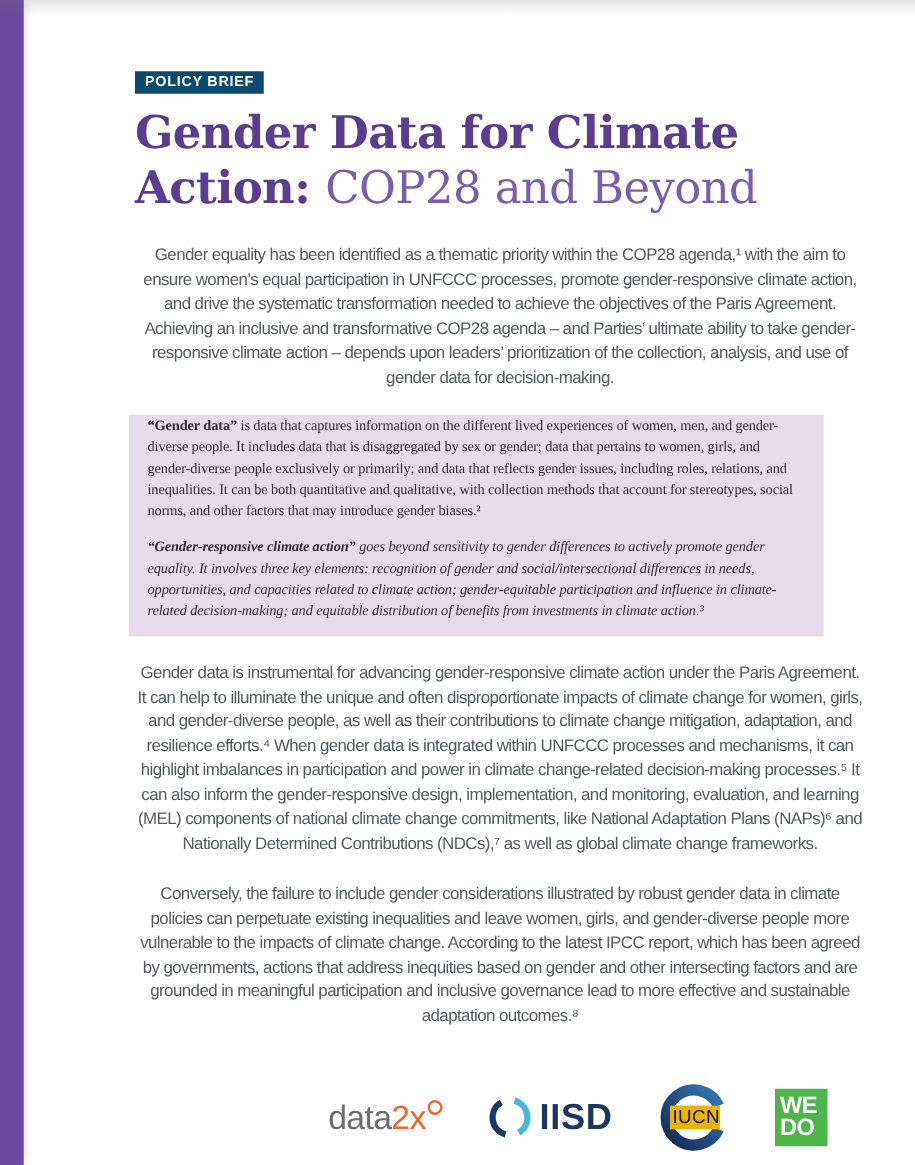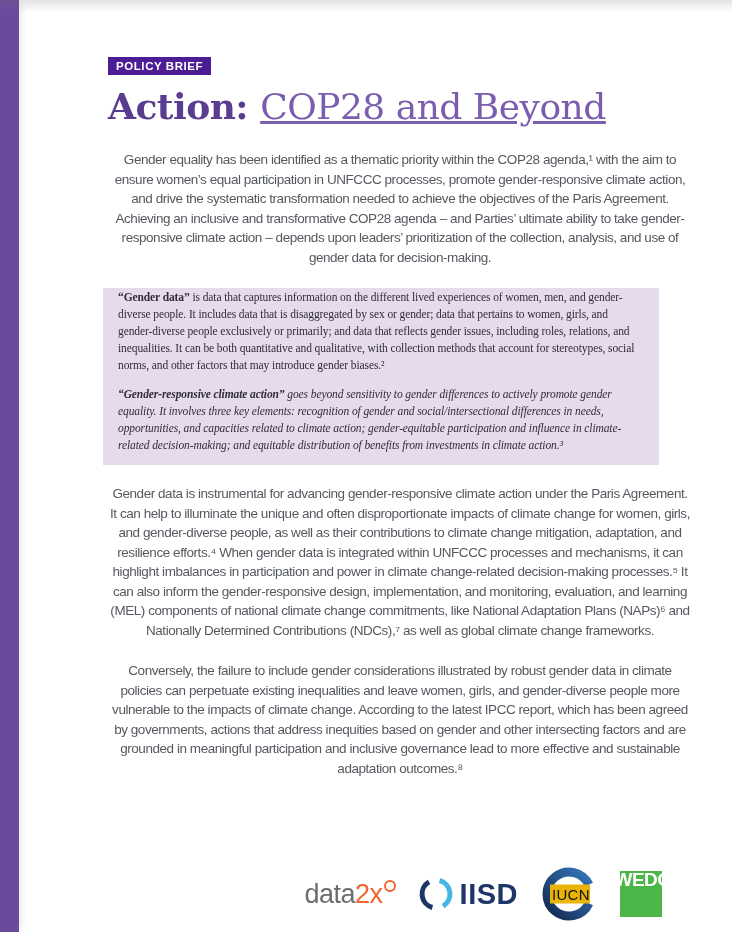--- a/index.html
+++ b/index.html
@@ -28,39 +28,39 @@
 
   .content {
     position: relative;
     margin-left: 108px;
     width: 584px;
     padding-top: 56px;
   }
 
   .badge {
     display: inline-block;
-    background: #4c1d95;
+    background: #0c4a6e;
     color: #ffffff;
     font-size: 11.5px;
     font-weight: bold;
     letter-spacing: 0.05em;
     padding: 3px 8px 3px 8px;
     margin: 0 0 9px 0;
   }
 
   h1.title {
     margin: 0 0 21px 0;
     font-family: "DejaVu Serif", serif;
     font-size: 36px;
     line-height: 44px;
     letter-spacing: -0.5px;
   }
   h1.title .t-line { display: block; }
   h1.title .t-bold { font-weight: bold; color: #5a3d90; }
-  h1.title .t-reg  { font-weight: normal; color: #7b5db0; text-decoration: underline; }
+  h1.title .t-reg  { font-weight: normal; color: #7b5db0; }
 
   .body-para {
     margin: 0 0 21px 0;
     color: #55595f;
     font-size: 13.5px;
     line-height: 19.5px;
     letter-spacing: -0.45px;
     text-align: center;
   }
   .body-para.last { margin-bottom: 0; }
@@ -83,21 +83,21 @@
   .defbox p + p { margin-top: 12px; font-style: italic; }
   .defbox .lead { font-weight: bold; }
 
   .footer {
     position: absolute;
     top: 863px;
     right: 70px;
     height: 62px;
     display: flex;
     align-items: center;
-    gap: 22px;
+    gap: 36px;
     z-index: 2;
   }
 
   
   .logo-data2x { display: flex; align-items: flex-end; line-height: 1; }
   .d2x-gray  { color: #6b6d70; font-size: 27px; letter-spacing: -0.5px; }
   .d2x-orange{ color: #f0662d; font-size: 27px; letter-spacing: -0.5px; }
   .d2x-ring  {
     display: inline-block; width: 8px; height: 8px;
     border: 2.5px solid #f0662d; border-radius: 50%;
@@ -119,38 +119,39 @@
     font-size: 15px; font-weight: normal; letter-spacing: 0.3px;
     padding: 2px 0 2px 2px; line-height: 1;
   }
 
   
   .logo-wedo {
     box-sizing: border-box;
     width: 42px; height: 46px;
     background: #4cb648;
     color: #ffffff;
-    display: flex; flex-direction: row; justify-content: center;
+    display: flex; flex-direction: column; justify-content: center;
     padding-left: 4px;
     font-weight: bold; font-size: 19px; line-height: 0.95;
     letter-spacing: -0.5px;
   }
 </style>
 </head>
 <body>
 
 <div class="page">
   <div class="top-shade"></div>
   <div class="side-bar"></div>
 
   <div class="content">
 
     <span class="badge">POLICY BRIEF</span>
 
     <h1 class="title">
+      <span class="t-line"><span class="t-bold">Gender Data for Climate</span></span>
       <span class="t-line"><span class="t-bold">Action: </span><span class="t-reg">COP28 and Beyond</span></span>
     </h1>
 
     <p class="body-para">Gender equality has been identified as a thematic priority within the COP28 agenda,¹ with the aim to ensure women’s equal participation in UNFCCC processes, promote gender-responsive climate action, and drive the systematic transformation needed to achieve the objectives of the Paris Agreement. Achieving an inclusive and transformative COP28 agenda – and Parties’ ultimate ability to take gender-responsive climate action – depends upon leaders’ prioritization of the collection, analysis, and use of gender data for decision-making.</p>
 
     <div class="defbox">
       <p><span class="lead">“Gender data”</span><span> is data that captures information on the different lived experiences of women, men, and gender-diverse people. It includes data that is disaggregated by sex or gender; data that pertains to women, girls, and gender-diverse people exclusively or primarily; and data that reflects gender issues, including roles, relations, and inequalities. It can be both quantitative and qualitative, with collection methods that account for stereotypes, social norms, and other factors that may introduce gender biases.²</span></p>
       <p><span class="lead">“Gender-responsive climate action”</span><span> goes beyond sensitivity to gender differences to actively promote gender equality. It involves three key elements: recognition of gender and social/intersectional differences in needs, opportunities, and capacities related to climate action; gender-equitable participation and influence in climate-related decision-making; and equitable distribution of benefits from investments in climate action.³</span></p>
     </div>
 

